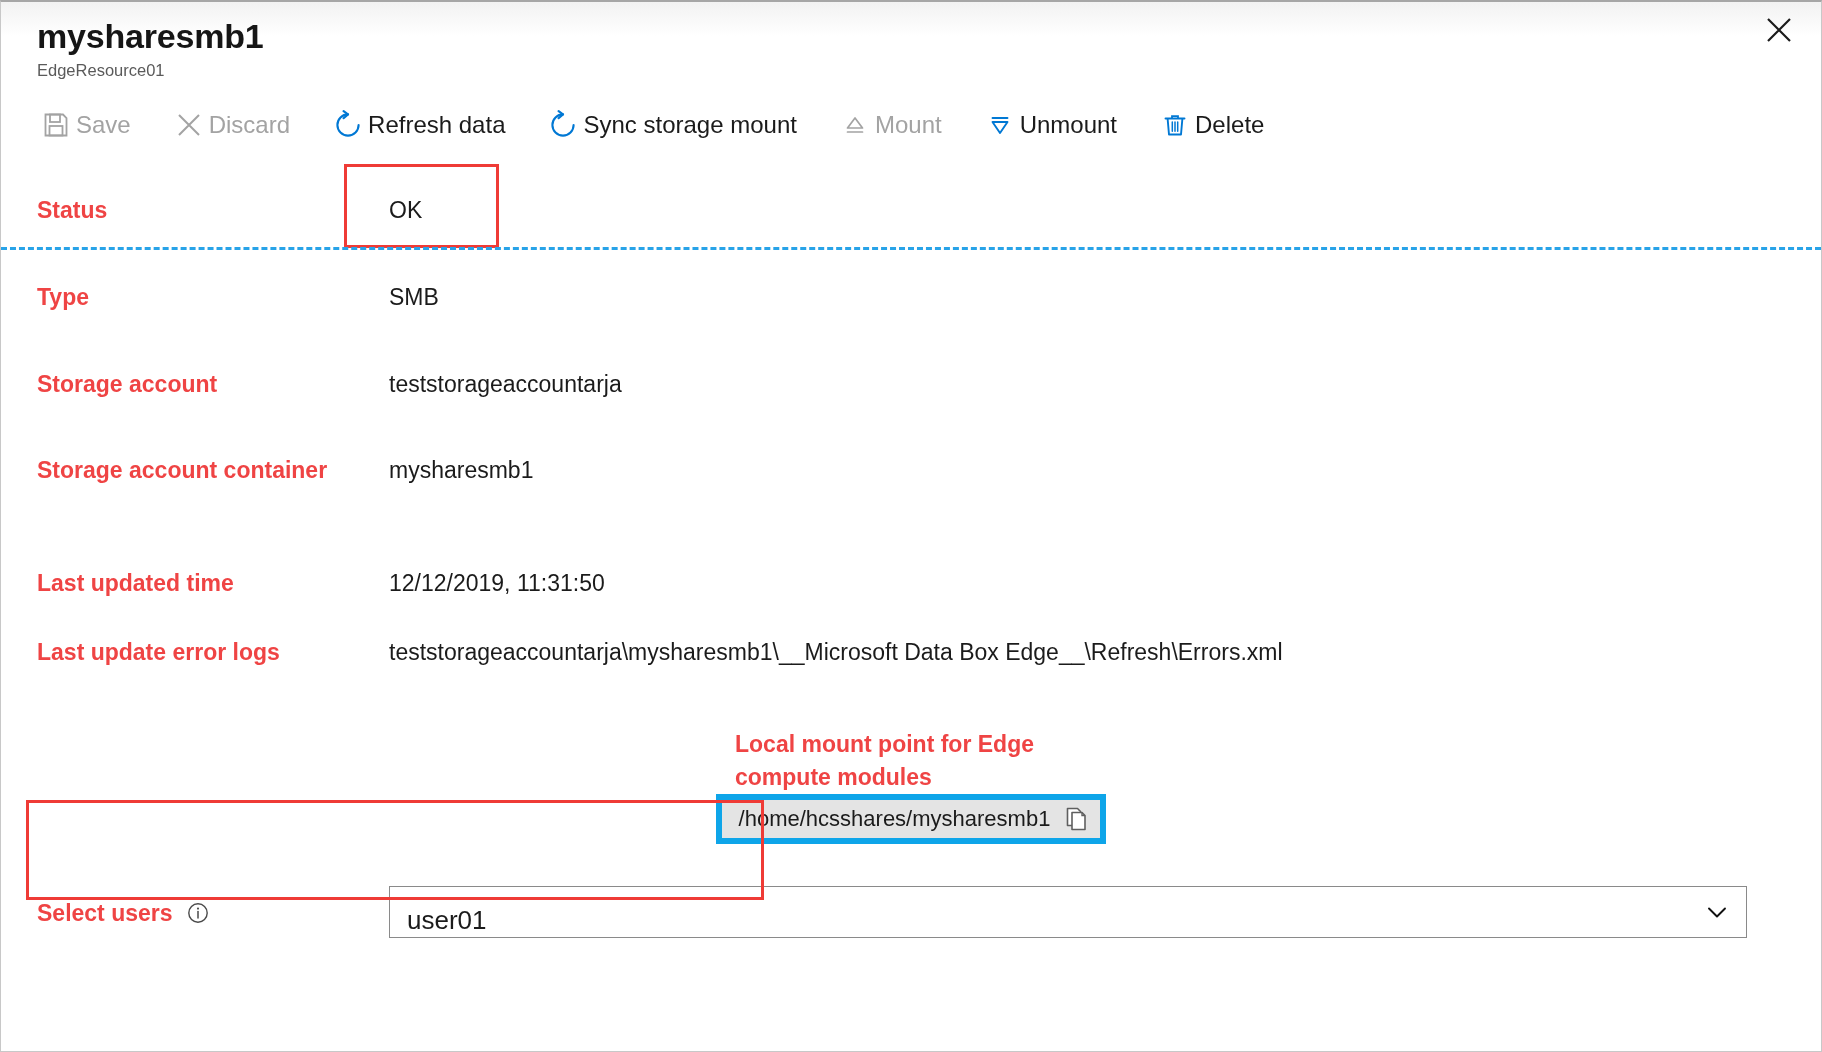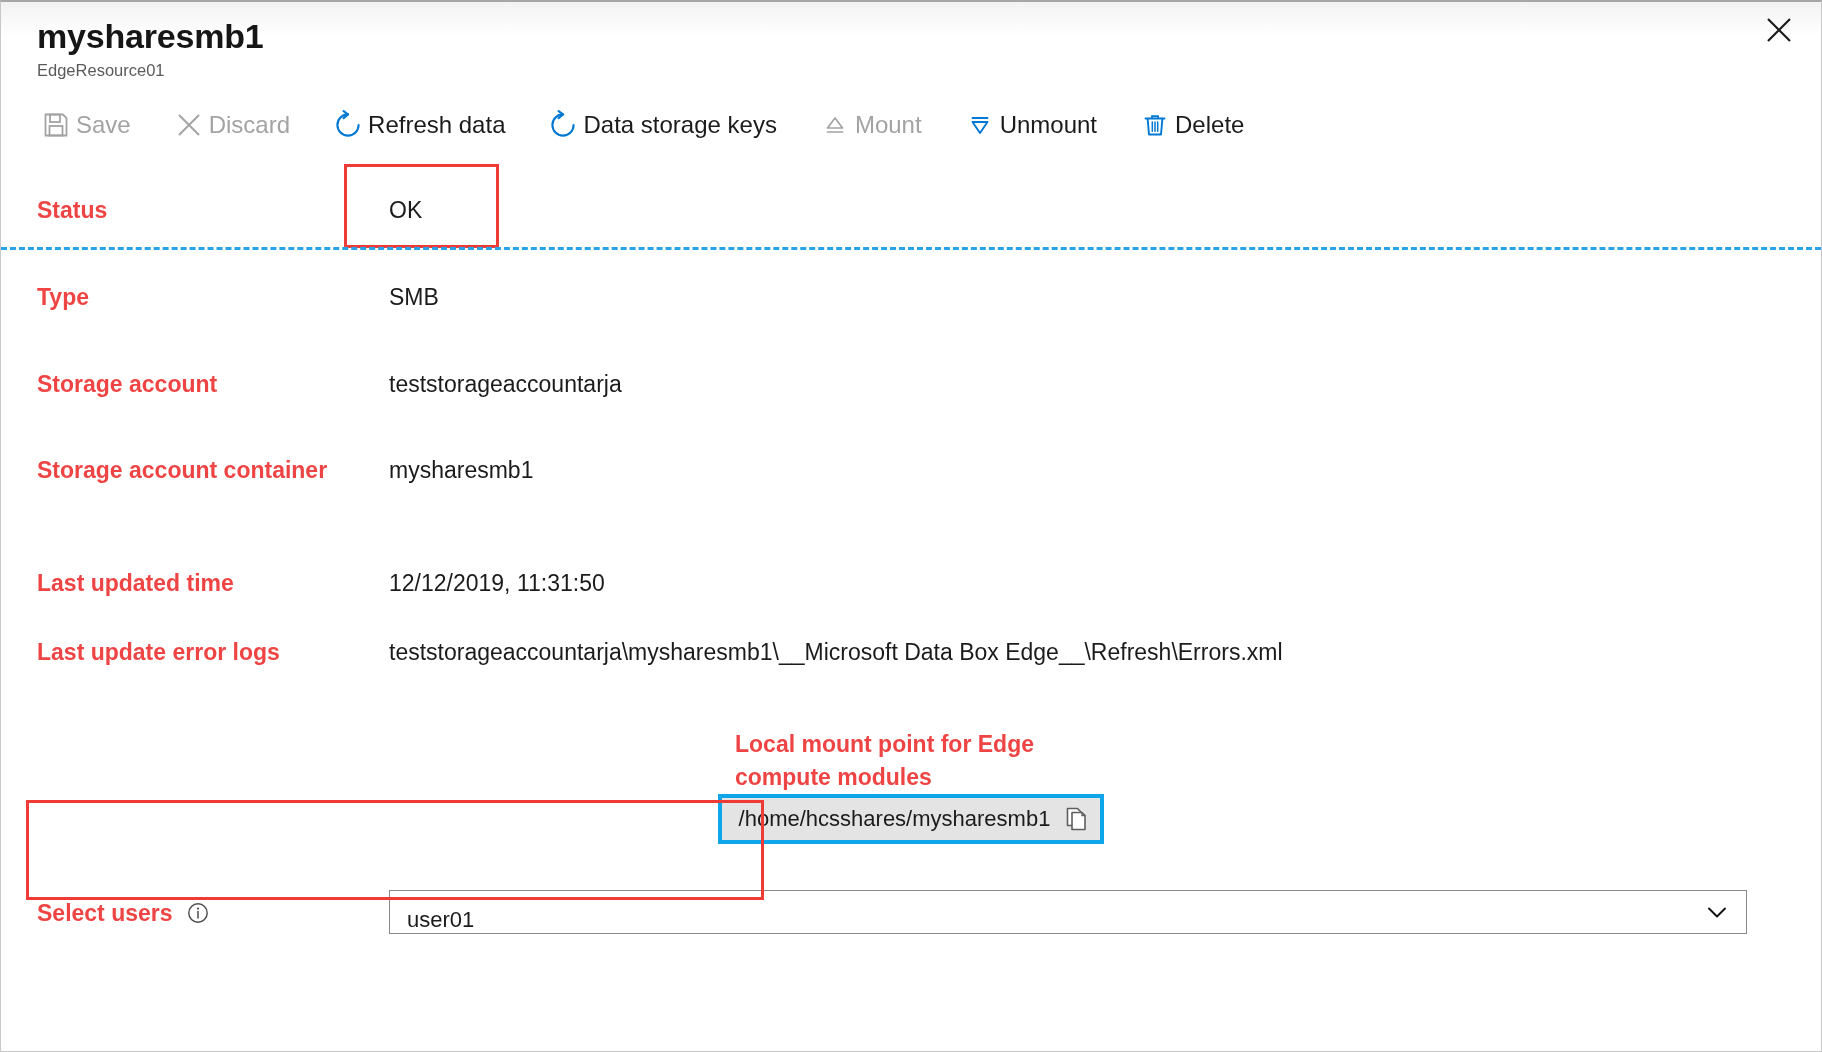--- a/index.html
+++ b/index.html
@@ -166,21 +166,21 @@
     pointer-events: none;
   }
 
   
   .copy-field {
     position: relative;
     flex: 1 1 auto;
     max-width: 1358px;
     height: 50px;
     background: #e4e4e4;
-    border: 4px solid #0ea5e9;
+    border: 6px solid #0ea5e9;
     box-sizing: border-box;
     display: flex;
     align-items: center;
     padding: 0 50px 0 17px;
     font-size: 22px;
     color: #1b1b1b;
   }
   .copy-btn {
     position: absolute;
     right: 8px;
@@ -192,28 +192,28 @@
     align-items: center;
     justify-content: center;
     cursor: pointer;
   }
 
   
   .combo {
     position: relative;
     flex: 1 1 auto;
     max-width: 1358px;
-    height: 44px;
+    height: 52px;
     background: #ffffff;
     border: 1px solid #8a8a8a;
     box-sizing: border-box;
     display: flex;
     align-items: center;
     padding: 16px 50px 0 17px;
-    font-size: 22px;
+    font-size: 26px;
     color: #1b1b1b;
     cursor: pointer;
   }
   .combo-caret {
     position: absolute;
     right: 14px;
     top: 50%;
     transform: translateY(-50%);
     width: 30px;
     height: 30px;
@@ -283,21 +283,21 @@
       <span class="cmd-label">Refresh data</span>
     </button>
 
     <button class="cmd">
       <span class="cmd-icon">
         <svg width="30" height="30" viewBox="0 0 30 30">
           <path d="M15 4.4 A10.6 10.6 0 1 0 25.6 15" fill="none" stroke="#0078d4" stroke-width="2.1" stroke-linecap="round"></path>
           <path d="M15 4.4 L10.6 1.2 M15 4.4 L10.6 8.2" fill="none" stroke="#0078d4" stroke-width="2.1" stroke-linecap="round"></path>
         </svg>
       </span>
-      <span class="cmd-label">Data storage keys</span>
+      <span class="cmd-label">Sync storage mount</span>
     </button>
 
     <button class="cmd disabled">
       <span class="cmd-icon">
         <svg width="28" height="28" viewBox="0 0 28 28">
           <path d="M14 7 L21.5 17 L6.5 17 Z" fill="none" stroke="#a3a3a3" stroke-width="1.7" stroke-linejoin="round"></path>
           <path d="M6.5 21 H21.5" stroke="#a3a3a3" stroke-width="1.7" stroke-linecap="round"></path>
         </svg>
       </span>
       <span class="cmd-label">Mount</span>

